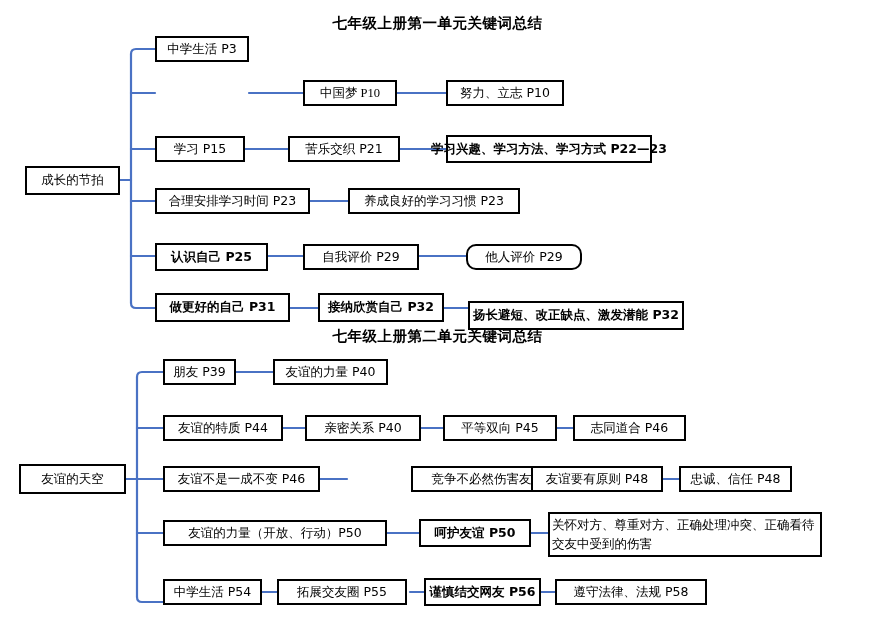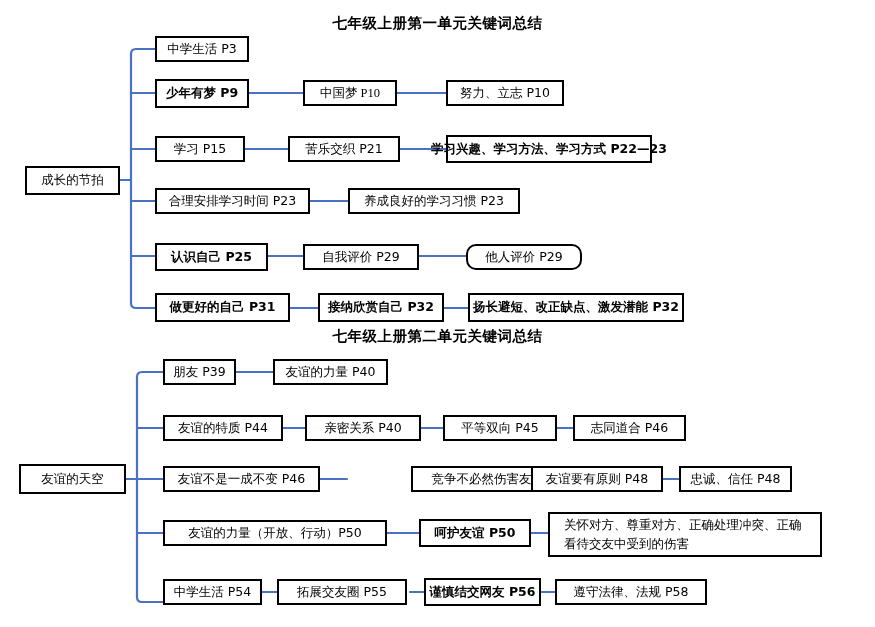--- a/index.html
+++ b/index.html
@@ -46,21 +46,21 @@
     text-align: center;
     padding: 0 5px;
     white-space: nowrap;
     z-index: 3;
   }
   .node.bold { font-weight: bold; }
   .node.multiline {
     white-space: normal;
     text-align: left;
     justify-content: flex-start;
-    padding: 2px 14px;
+    padding: 2px 2px;
     line-height: 1.5;
   }
   svg.trunk { position: absolute; z-index: 1; overflow: visible; }
 </style>
 </head>
 <body>
 
 <div class="canvas">
 
   <div class="title" id="title-1">七年级上册第一单元关键词总结</div>
@@ -92,38 +92,37 @@
 
       <path d="M290,308 L318,308"></path>
       <path d="M444,308 L468,308"></path>
     </g>
   </svg>
 
   <div class="node" style="left:25px; top:166px; width:95px; height:29px;">成长的节拍</div>
 
   <div class="node" style="left:155px; top:36px; width:94px; height:26px;">中学生活 P3</div>
 
-  <div class="node bold" style="left:155px; top:79px; width:94px; height:29px;">少年有梦 P9</div>
   <div class="node" style="left:303px; top:80px; width:94px; height:26px;font-family:Liberation Serif, serif;">中国梦 P10</div>
   <div class="node" style="left:446px; top:80px; width:118px; height:26px;">努力、立志 P10</div>
 
   <div class="node" style="left:155px; top:136px; width:90px; height:26px;">学习 P15</div>
   <div class="node" style="left:288px; top:136px; width:112px; height:26px;">苦乐交织 P21</div>
   <div class="node bold" style="left:446px; top:135px; width:206px; height:28px;">学习兴趣、学习方法、学习方式 P22—23</div>
 
   <div class="node" style="left:155px; top:188px; width:155px; height:26px;">合理安排学习时间 P23</div>
   <div class="node" style="left:348px; top:188px; width:172px; height:26px;">养成良好的学习习惯 P23</div>
 
   <div class="node bold" style="left:155px; top:243px; width:113px; height:28px;">认识自己 P25</div>
   <div class="node" style="left:303px; top:244px; width:116px; height:26px;">自我评价 P29</div>
   <div class="node" style="left:466px; top:244px; width:116px; height:26px;border-radius:10px;">他人评价 P29</div>
 
   <div class="node bold" style="left:155px; top:293px; width:135px; height:29px;">做更好的自己 P31</div>
   <div class="node bold" style="left:318px; top:293px; width:126px; height:29px;">接纳欣赏自己 P32</div>
-  <div class="node bold" style="left:468px; top:293px; width:216px; height:29px;">扬长避短、改正缺点、激发潜能 P32</div>
+  <div class="node bold" style="left:468px; top:301px; width:216px; height:29px;">扬长避短、改正缺点、激发潜能 P32</div>
 
   <div class="title" id="title-2">七年级上册第二单元关键词总结</div>
 
   <svg class="trunk" style="left:0;top:0;width:875px;height:627px;">
     <g fill="none" stroke="#4a72c4" stroke-width="2.2" stroke-linecap="round">
 
       <path d="M126,479 L137,479"></path>
 
       <path d="M137,377 Q137,372 142,372 L163,372"></path>
       <path d="M137,377 L137,597"></path>

